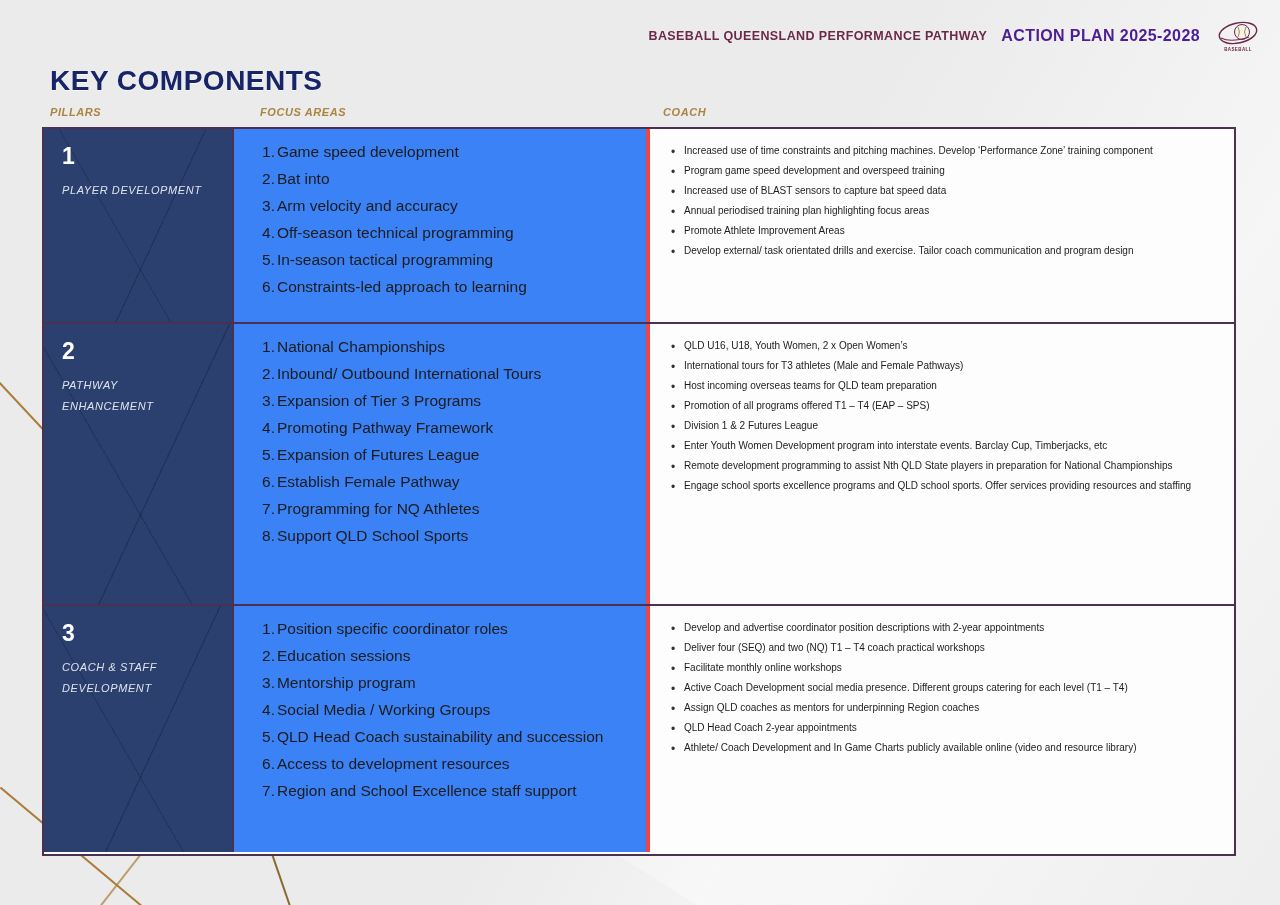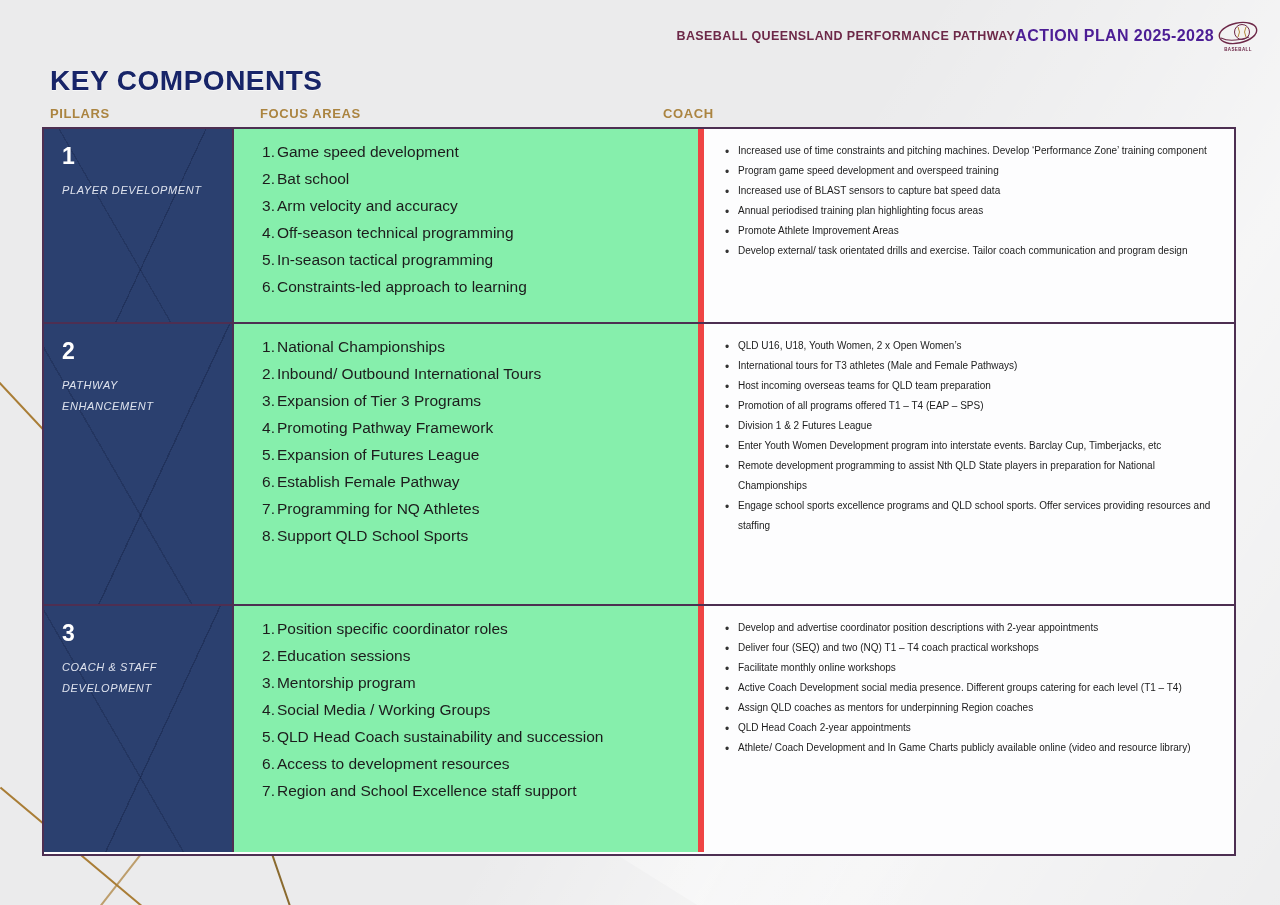--- a/index.html
+++ b/index.html
@@ -19,34 +19,34 @@
     background:linear-gradient(to right,rgba(255,255,255,0),rgba(255,255,255,0.4) 50%,rgba(255,255,255,0));
     transform:rotate(28deg);}
   .deco-line{position:absolute;z-index:0;background:#a97d36;height:2px;pointer-events:none;}
   .gold-1{width:280px;left:-60px;top:468px;transform:rotate(47deg);}
   .gold-2{width:220px;left:150px;top:818px;transform:rotate(71deg);background:#8a6a2e;}
   .gold-3{width:260px;left:-30px;top:870px;transform:rotate(40deg);}
   .gold-4{width:200px;left:20px;top:880px;transform:rotate(-52deg);opacity:.7;}
 
   
   .topbar{position:absolute;top:14px;left:0;width:1262px;height:44px;
-    display:flex;align-items:center;justify-content:flex-end;gap:0;z-index:2;}
+    display:flex;align-items:center;justify-content:flex-end;gap:14px;z-index:2;}
   .brand{font-size:12.5px;font-weight:bold;letter-spacing:.4px;color:#6d2848;}
   .plan{font-size:16px;font-weight:bold;letter-spacing:.4px;color:#4c1d95;}
   .logo{width:48px;height:40px;display:flex;flex-direction:column;align-items:center;justify-content:center;}
   .logo svg{display:block;}
   .logo-word{font-size:4.5px;font-weight:bold;color:#6d2848;letter-spacing:.4px;margin-top:1px;}
 
   .page-title{position:absolute;left:50px;top:65px;z-index:2;
     font-size:28px;font-weight:800;letter-spacing:.5px;color:#172468;
     text-shadow:0 1px 0 rgba(255,255,255,.6);}
 
   
   .col-headers{position:absolute;left:42px;top:106px;width:1194px;display:flex;z-index:2;}
-  .col-headers span{font-size:13px;font-weight:bold;letter-spacing:.6px;color:#ab8440;}
+  .col-headers span{font-size:11px;font-weight:bold;letter-spacing:.6px;color:#ab8440;font-style:italic;}
   .col-h-pillars{width:190px;padding-left:8px;box-sizing:border-box;}
   .col-h-focus{width:416px;padding-left:28px;box-sizing:border-box;}
   .col-h-goals{padding-left:15px;box-sizing:border-box;}
 
   
   .kc-table{position:absolute;left:42px;top:127px;width:1194px;height:729px;
     border:2px solid #4d2f52;box-sizing:border-box;z-index:1;background:#fdfdfe;}
   .kc-row{display:flex;box-sizing:border-box;border-bottom:2px solid #4d2f52;}
   .kc-row:last-child{border-bottom:none;}
   .row-1{height:195px;}
@@ -56,21 +56,21 @@
   .cell{box-sizing:border-box;}
   .pillar-cell{width:190px;background:#2b406f;border-right:2px solid #4d2f52;
     padding:14px 14px 0 18px;position:relative;overflow:hidden;
     background-image:
       linear-gradient(115deg,transparent 0 58%,rgba(8,16,45,.28) 58% 58.5%,transparent 58.5%),
       linear-gradient(60deg,transparent 0 42%,rgba(8,16,45,.22) 42% 42.5%,transparent 42.5%);}
   .pillar-num{font-size:23px;font-weight:bold;color:#ffffff;margin-bottom:10px;}
   .pillar-name{font-style:italic;font-size:11px;line-height:21px;letter-spacing:.6px;
     color:#dfe3ee;max-width:150px;}
 
-  .focus-cell{width:470px;background:#86efac;border-right:6px solid #ef4444;
+  .focus-cell{width:416px;background:#3b82f6;border-right:4px solid #ef4444;
     padding:13px 10px 0 28px;}
   ol.focus{list-style:none;counter-reset:fa;margin:0;padding:0;}
   ol.focus li{counter-increment:fa;font-size:15.5px;line-height:20px;margin-bottom:7px;color:#1c1c1c;}
   ol.focus li::before{content:counter(fa) ".";margin-right:2px;}
 
   .goals-cell{flex:1;background:#fdfdfe;padding:12px 16px 0 14px;}
   ul.goals{list-style:none;margin:0;padding:0;}
   ul.goals li{position:relative;padding-left:20px;font-size:10px;line-height:20px;color:#1c1c1c;}
   ul.goals li::before{content:"•";position:absolute;left:7px;top:1px;font-size:12px;color:#333;}
 </style>
@@ -110,21 +110,21 @@
 <div class="kc-table">
 
   <div class="kc-row row-1">
     <div class="cell pillar-cell">
       <div class="pillar-num">1</div>
       <div class="pillar-name">PLAYER DEVELOPMENT</div>
     </div>
     <div class="cell focus-cell">
       <ol class="focus">
           <li>Game speed development</li>
-          <li>Bat school</li>
+          <li>Bat into</li>
           <li>Arm velocity and accuracy</li>
           <li>Off-season technical programming</li>
           <li>In-season tactical programming</li>
           <li>Constraints-led approach to learning</li>
         </ol>
     </div>
     <div class="cell goals-cell">
       <ul class="goals">
           <li>Increased use of time constraints and pitching machines. Develop ‘Performance Zone’ training component</li>
           <li>Program game speed development and overspeed training</li>

